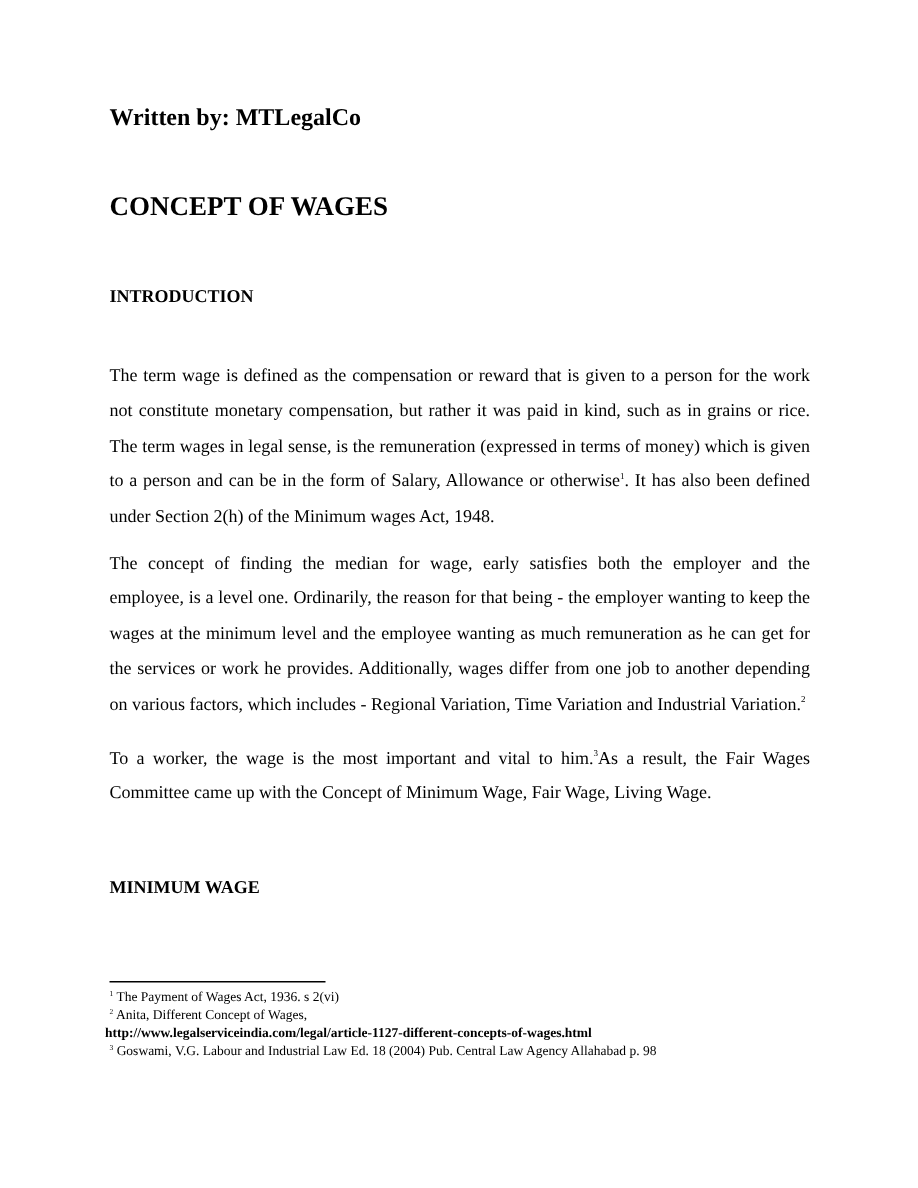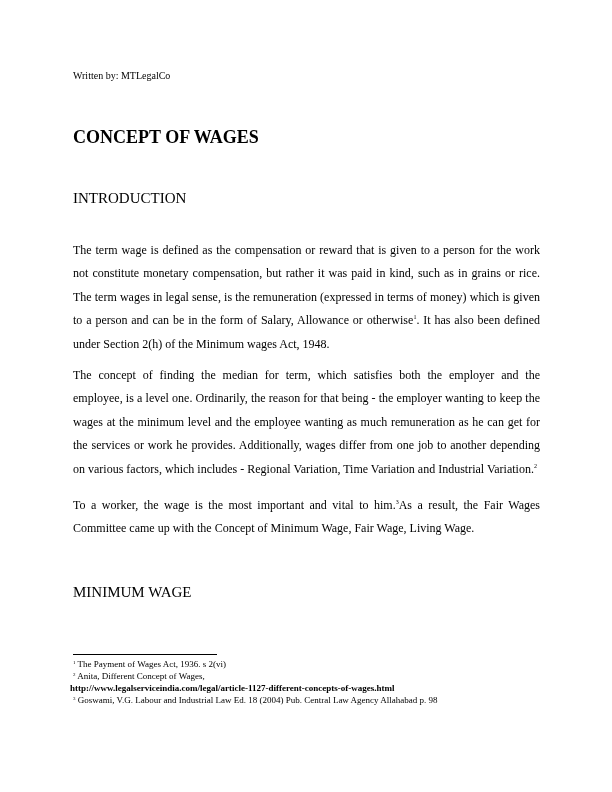--- a/index.html
+++ b/index.html
@@ -1,21 +1,21 @@
 <!DOCTYPE html>
 <html><head>
 <meta charset="utf-8">
 <style>
   html, body { margin:0; padding:0; background:#ffffff; }
   body { width:612px; height:792px; position:relative; overflow:hidden;
          font-family:"Liberation Serif","DejaVu Serif",serif; color:#000; }
   .abs { position:absolute; }
-  .author { left:73px; top:70px; font-size:10px; font-weight:normal; }
+  .author { left:73px; top:70px; font-size:16px; font-weight:bold; }
   .title { left:73px; top:127px; font-size:18px; font-weight:bold; }
-  .h2 { left:73px; font-size:15px; font-weight:normal; }
+  .h2 { left:73px; font-size:12px; font-weight:bold; }
   .para { left:73px; width:467px; font-size:12px; line-height:23.4px;
           text-align:justify; }
   .para span.line { display:block; text-align:justify; text-align-last:justify; white-space:nowrap; }
   .para span.last { text-align-last:left; }
   sup { font-size:6px; vertical-align:5px; line-height:0; }
   .fn-rule { left:73px; top:654px; width:144px; height:1px; background:#000; }
   .fn { left:73px; font-size:9px; line-height:11px; white-space:nowrap; }
   .fn sup { font-size:5px; vertical-align:3px; }
 </style>
 </head>
@@ -28,21 +28,21 @@
 
 <div class="abs para" style="top:211px;margin-top:28px;">
   <span class="line">The term wage is defined as the compensation or reward that is given to a person for the work</span>
   <span class="line">not constitute monetary compensation, but rather it was paid in kind, such as in grains or rice.</span>
   <span class="line">The term wages in legal sense, is the remuneration (expressed in terms of money) which is given</span>
   <span class="line"><span>to a person and can be in the form of Salary, Allowance or otherwise</span><sup>1</sup><span>. It has also been defined</span></span>
   <span class="line last">under Section 2(h) of the Minimum wages Act, 1948.</span>
 </div>
 
 <div class="abs para" style="top:364px;">
-  <span class="line">The concept of finding the median for term, which satisfies both the employer and the</span>
+  <span class="line">The concept of finding the median for wage, early satisfies both the employer and the</span>
   <span class="line">employee, is a level one. Ordinarily, the reason for that being - the employer wanting to keep the</span>
   <span class="line">wages at the minimum level and the employee wanting as much remuneration as he can get for</span>
   <span class="line">the services or work he provides. Additionally, wages differ from one job to another depending</span>
   <span class="line last"><span>on various factors, which includes - Regional Variation, Time Variation and Industrial Variation.</span><sup>2</sup></span>
 </div>
 
 <div class="abs para" style="top:494px;">
   <span class="line"><span>To a worker, the wage is the most important and vital to him.</span><sup>3</sup><span>As a result, the Fair Wages</span></span>
   <span class="line last">Committee came up with the Concept of Minimum Wage, Fair Wage, Living Wage.</span>
 </div>

